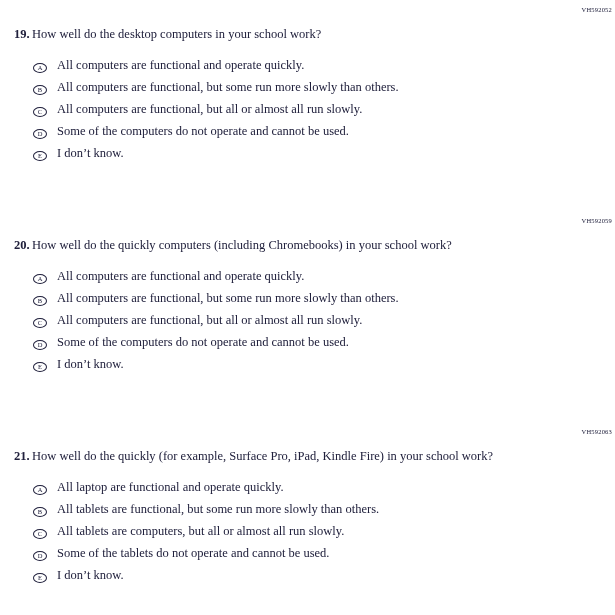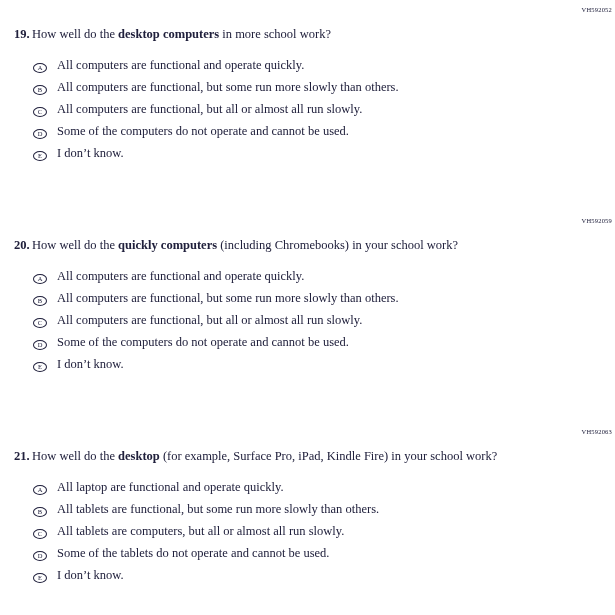--- a/index.html
+++ b/index.html
@@ -37,21 +37,21 @@
     font-size: 12.5px;
     line-height: 16px;
     width: 18px;
     flex: 0 0 18px;
   }
   .q-text {
     font-size: 12.5px;
     line-height: 16px;
     max-width: 497px;
   }
-  .q-text b { font-weight: bold; }
+  .q-text b { font-weight: normal; }
   .options { margin-left: 19px; }
   .option-row {
     display: flex;
     align-items: flex-end;
     margin-bottom: 6px;
     height: 16px;
     cursor: default;
   }
   .bubble {
     flex: 0 0 14px;
@@ -80,21 +80,21 @@
 </style>
 </head>
 <body>
 
 <div class="page">
 
   <section class="question-block">
     <div class="code-line">VH592052</div>
     <div class="q-row">
       <span class="q-num">19.</span>
-      <span class="q-text"><span>How well do the </span><b>desktop computers</b><span> in more school work?</span></span>
+      <span class="q-text"><span>How well do the </span><b>desktop computers</b><span> in your school work?</span></span>
     </div>
     <div class="options">
       <div class="option-row">
         <span class="bubble">
             <span class="bubble-letter">A</span>
           </span>
         <span class="option-text">All computers are functional and operate quickly.</span>
       </div>
       <div class="option-row">
         <span class="bubble">
@@ -160,21 +160,21 @@
           </span>
         <span class="option-text">I don’t know.</span>
       </div>
     </div>
   </section>
 
   <section class="question-block">
     <div class="code-line">VH592063</div>
     <div class="q-row">
       <span class="q-num">21.</span>
-      <span class="q-text"><span>How well do the </span><b>desktop</b><span> (for example, Surface Pro, iPad, Kindle Fire) in your school work?</span></span>
+      <span class="q-text"><span>How well do the </span><b>quickly</b><span> (for example, Surface Pro, iPad, Kindle Fire) in your school work?</span></span>
     </div>
     <div class="options">
       <div class="option-row">
         <span class="bubble">
             <span class="bubble-letter">A</span>
           </span>
         <span class="option-text">All laptop are functional and operate quickly.</span>
       </div>
       <div class="option-row">
         <span class="bubble">

